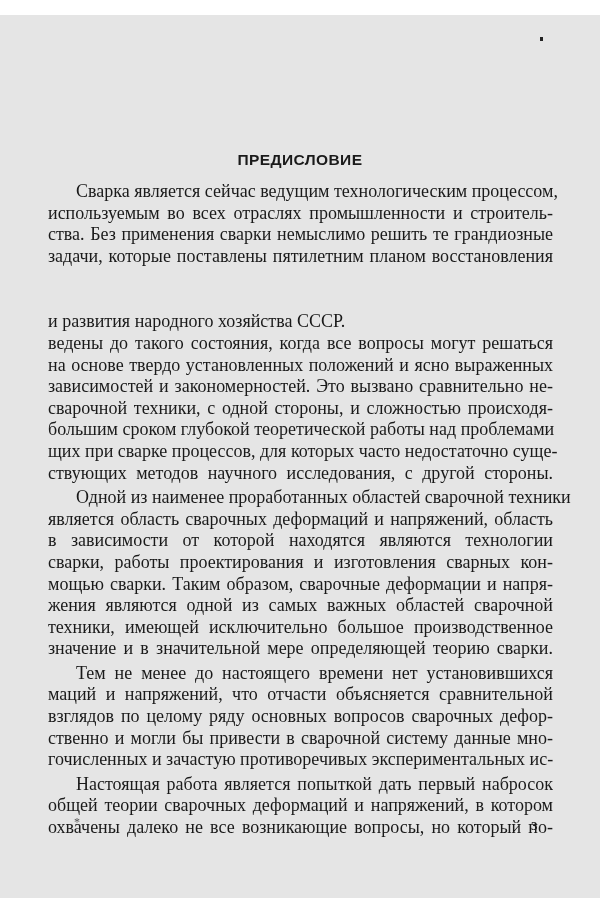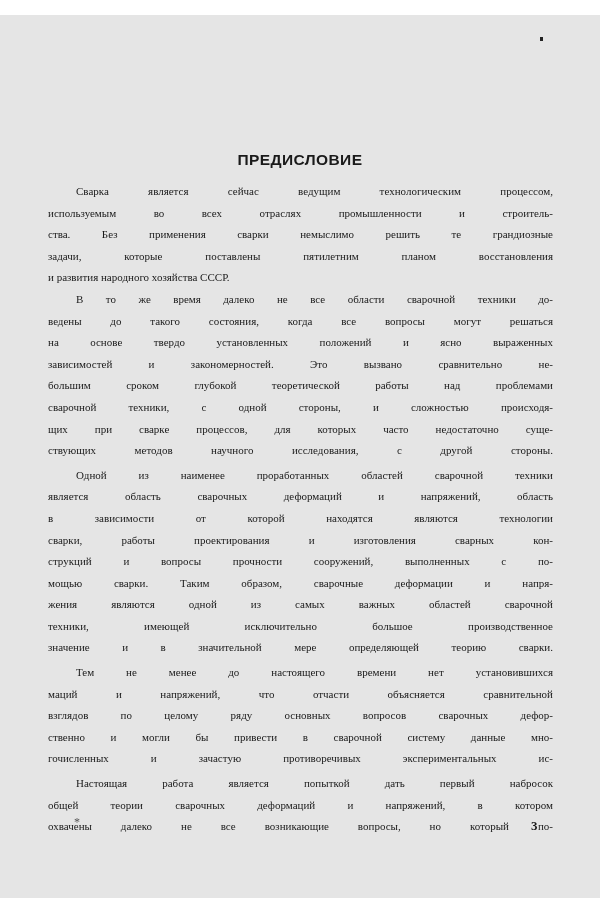--- a/index.html
+++ b/index.html
@@ -10,28 +10,28 @@
       font-family: "Liberation Serif", "DejaVu Serif", serif;
     }
     .speck { position: absolute; left: 540px; top: 22px; width: 3px; height: 4px; background: #222; }
     .title {
       position: absolute; top: 136px; left: 0; width: 600px; text-align: center;
       font-weight: bold; font-size: 15.5px; letter-spacing: 0.4px;
       font-family: "Liberation Sans", "DejaVu Sans", sans-serif;
     }
     .body {
       position: absolute; left: 48px; top: 166px; width: 505px;
-      font-size: 11px; line-height: 21.6px; font-family: Liberation Serif, serif;
+      font-size: 18px; line-height: 21.6px; font-family: Liberation Serif, serif;
     }
     .para { margin: 0; }
     .line {
       display: block; white-space: nowrap; text-align: justify;
       text-align-last: justify; height: 21.6px;
     }
-    .line.last { text-align-last: left; }
+    .line.last { text-align-last: left; margin-top: 44px; }
     .line.indent { padding-left: 28px; }
     .gap { height: 3px; }
     .footnote-star { position: absolute; left: 74px; top: 800px; font-size: 12px; color: #555; }
     .page-number { position: absolute; left: 531px; top: 803px; font-size: 13px; font-weight: bold; }
   </style>
 </head>
 <body>
 
 <div class="page">
   <div class="speck"></div>
@@ -42,37 +42,35 @@
 
     <div class="para">
       <span class="line indent">Сварка является сейчас ведущим технологическим процессом,</span>
       <span class="line">используемым во всех отраслях промышленности и строитель-</span>
       <span class="line">ства. Без применения сварки немыслимо решить те грандиозные</span>
       <span class="line">задачи, которые поставлены пятилетним планом восстановления</span>
       <span class="line last">и развития народного хозяйства СССР.</span>
     </div>
 
     <div class="para">
-      <span class="line indent">В то же время далеко не все области сварочной техники до-</span>
       <span class="line">ведены до такого состояния, когда все вопросы могут решаться</span>
       <span class="line">на основе твердо установленных положений и ясно выраженных</span>
       <span class="line">зависимостей и закономерностей. Это вызвано сравнительно не-</span>
+      <span class="line">сварочной техники, с одной стороны, и сложностью происходя-</span>
       <span class="line">большим сроком глубокой теоретической работы над проблемами</span>
-      <span class="line">сварочной техники, с одной стороны, и сложностью происходя-</span>
       <span class="line">щих при сварке процессов, для которых часто недостаточно суще-</span>
       <span class="line">ствующих методов научного исследования, с другой стороны.</span>
     </div>
     <div class="gap"></div>
 
     <div class="para">
       <span class="line indent">Одной из наименее проработанных областей сварочной техники</span>
       <span class="line">является область сварочных деформаций и напряжений, область</span>
       <span class="line">в зависимости от которой находятся являются технологии</span>
       <span class="line">сварки, работы проектирования и изготовления сварных кон-</span>
-      <span class="line">струкций и вопросы прочности сооружений, выполненных с по-</span>
       <span class="line">мощью сварки. Таким образом, сварочные деформации и напря-</span>
       <span class="line">жения являются одной из самых важных областей сварочной</span>
       <span class="line">техники, имеющей исключительно большое производственное</span>
       <span class="line">значение и в значительной мере определяющей теорию сварки.</span>
     </div>
     <div class="gap"></div>
 
     <div class="para">
       <span class="line indent">Тем не менее до настоящего времени нет установившихся</span>
       <span class="line">маций и напряжений, что отчасти объясняется сравнительной</span>

